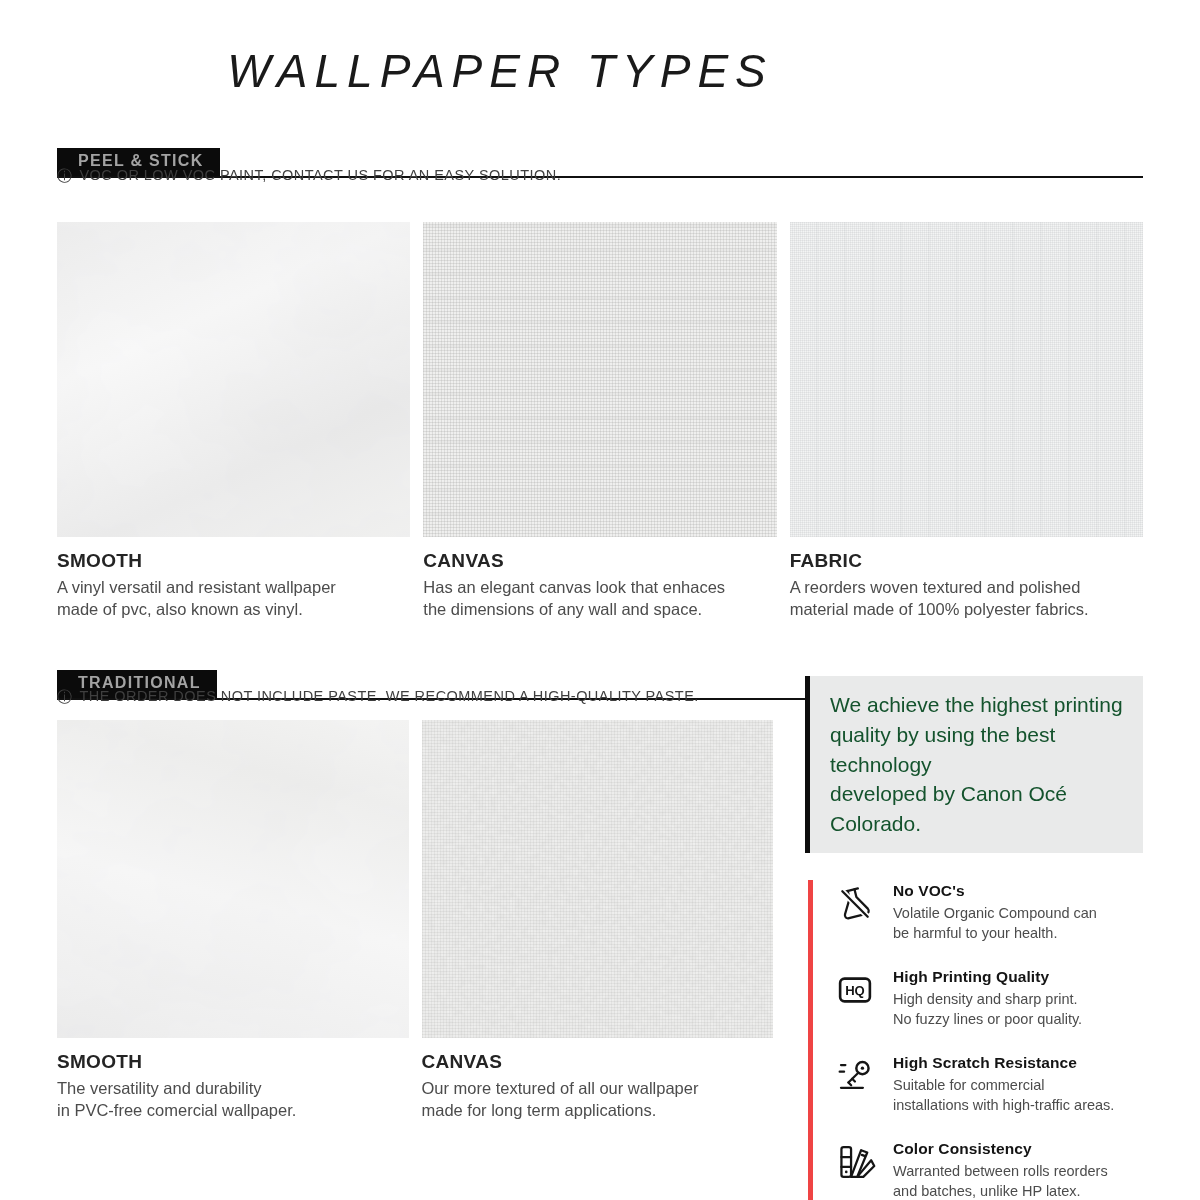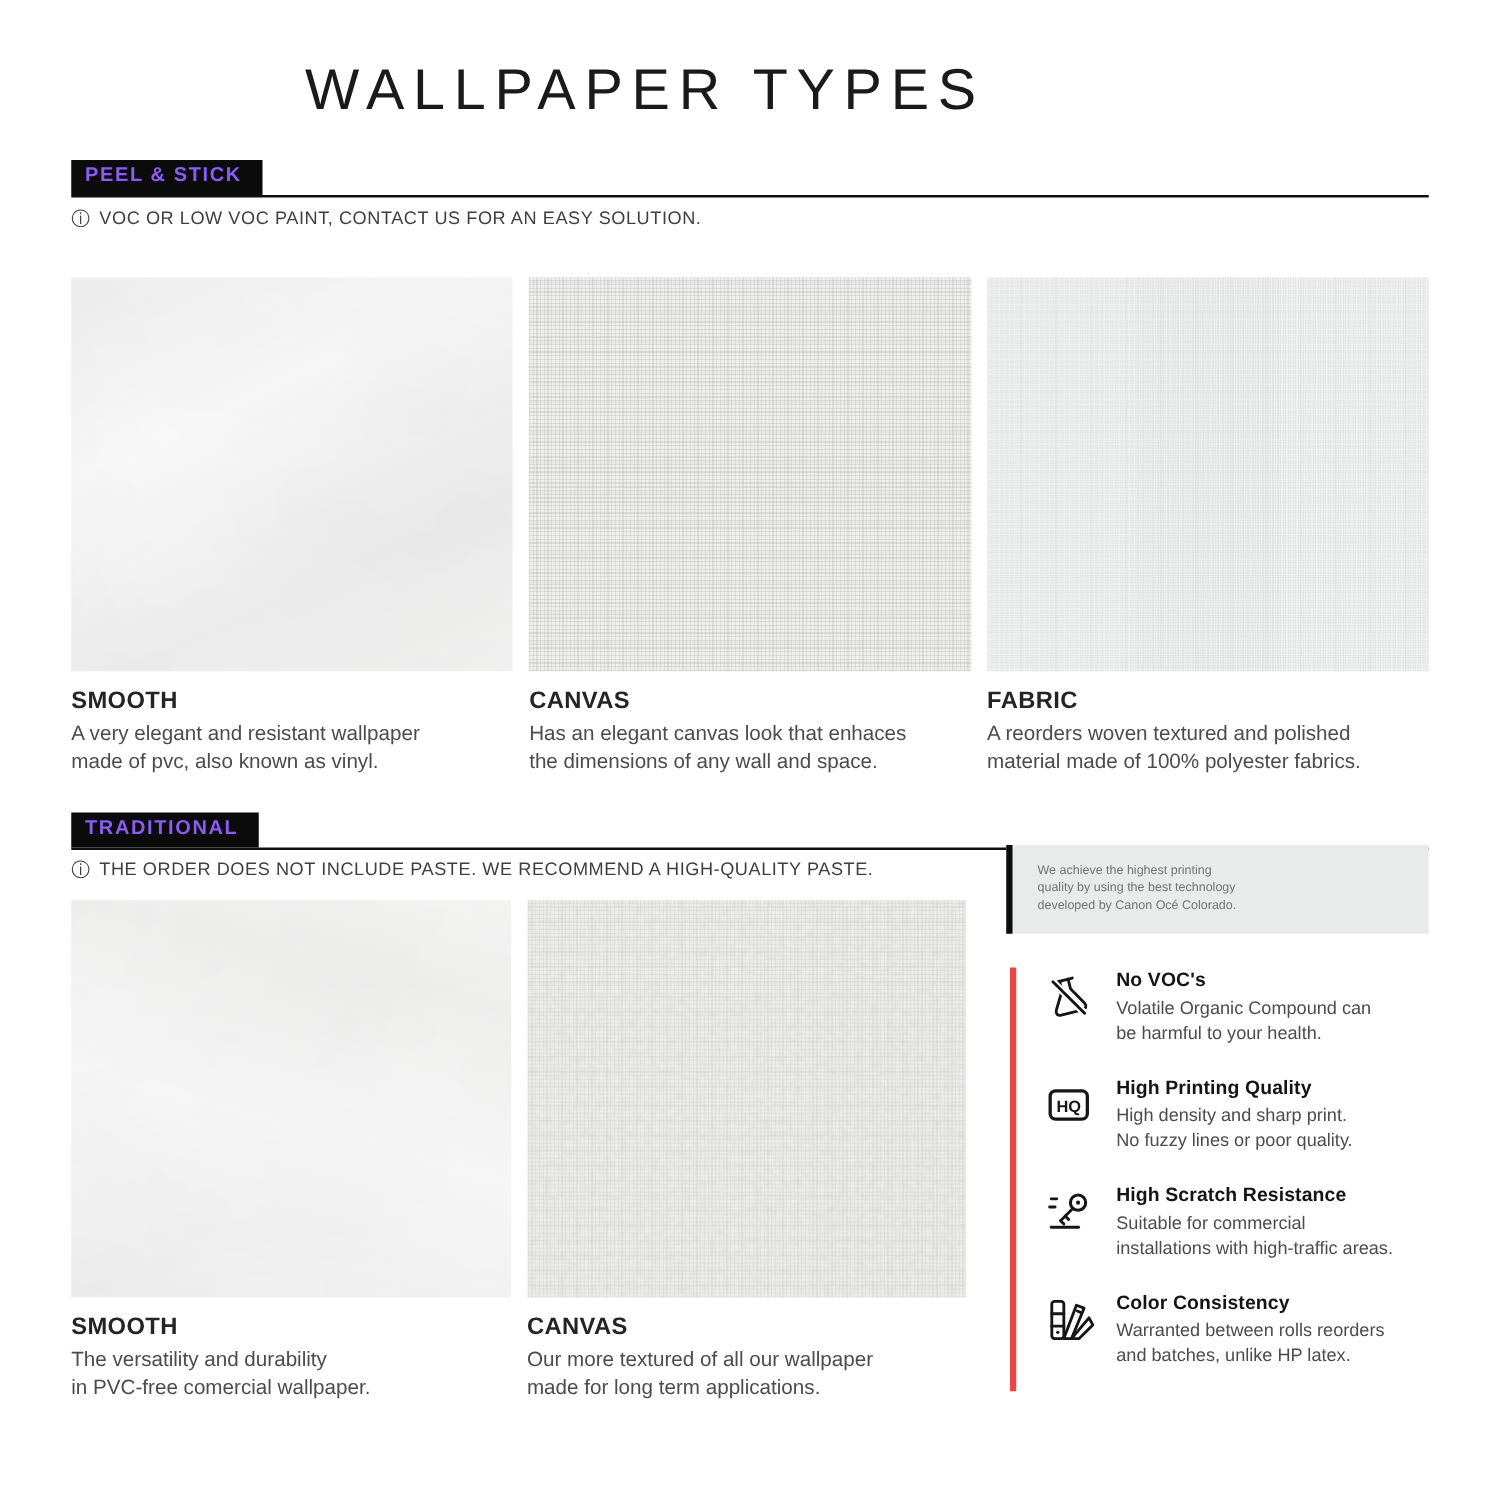--- a/index.html
+++ b/index.html
@@ -14,30 +14,30 @@
   body{
     width:1200px;height:1200px;position:relative;overflow:hidden;
     background:#ffffff;
     font-family:"Liberation Sans", sans-serif;
     -webkit-font-smoothing:antialiased;
   }
   .abs{position:absolute;}
 
   
   .page-title{
-    top:44px;left:16px;width:1000px;text-align:center;
-    font-size:46px;font-weight:400;letter-spacing:7px;color:var(--ink);
+    top:44px;left:0;width:1000px;text-align:center;
+    font-size:46px;font-weight:400;letter-spacing:7px;color:var(--ink);font-style:italic;
   }
 
   
   .section-head{left:57px;width:1086px;border-bottom:2px solid var(--rule);line-height:0;}
   .badge{
-    display:inline-block;background:var(--badge-bg);color:#8b5cf6;
+    display:inline-block;background:var(--badge-bg);color:#a3a3a3;
     font-size:16px;font-weight:700;letter-spacing:1.3px;
-    padding:4px 16px 6px 11px;line-height:1.1;
+    padding:4px 16px 6px 21px;line-height:1.1;margin-top:20px;
   }
 
   
   .note{left:57px;display:flex;gap:7px;color:#3f3f3f;font-size:14.5px;letter-spacing:0.45px;line-height:1.24;}
   .note .info-glyph{font-size:15px;line-height:1.15;color:#3f3f3f;}
 
   
   .row{display:grid;gap:13px;}
   .row1{top:222px;left:57px;width:1086px;grid-template-columns:repeat(3,1fr);}
   .row2{top:720px;left:57px;width:716px;grid-template-columns:repeat(2,1fr);}
@@ -68,21 +68,21 @@
     background-color:#f1f1f0;
     background-image:
       repeating-linear-gradient(0deg, rgba(140,140,138,0.12) 0 1px, transparent 1px 3px),
       repeating-linear-gradient(90deg, rgba(140,140,138,0.11) 0 1px, transparent 1px 3px);
   }
 
   
   .right-panel{top:676px;left:805px;width:338px;}
   .quote{
     background:var(--quote-bg);border-left:5px solid #0d0d0d;
-    padding:14px 14px 14px 20px;font-size:10px;line-height:1.42;color:#737373;
+    padding:14px 14px 14px 20px;font-size:21px;line-height:1.42;color:#14532d;
   }
   .features{margin-top:27px;margin-left:3px;border-left:5px solid #ef4444;padding-left:21px;padding-top:2px;padding-bottom:2px;}
   .feature{display:flex;gap:17px;align-items:flex-start;margin-bottom:25px;}
   .feature:last-child{margin-bottom:16px;}
   .feature .ficon{width:42px;height:42px;flex:none;margin-top:1px;}
   .feature h4{margin:0 0 3px;font-size:15.5px;font-weight:700;color:#141414;letter-spacing:0.1px;}
   .feature p{margin:0;font-size:14.5px;line-height:1.38;color:var(--body-gray);}
 
   svg.icon{stroke:#151515;fill:none;stroke-width:2.6;stroke-linecap:round;stroke-linejoin:round;}
 </style>
@@ -110,21 +110,21 @@
             <filter id="nz1" x="0" y="0" width="100%" height="100%">
               <feTurbulence type="fractalNoise" baseFrequency="0.0045 0.006" numOctaves="5" seed="11"></feTurbulence>
               <feColorMatrix type="matrix" values="0 0 0 0 0.45  0 0 0 0 0.45  0 0 0 0 0.46  0 0 0 0.13 0"></feColorMatrix>
             </filter>
           </defs>
           <rect width="100%" height="100%" filter="url(#nz1)"></rect>
         </svg>
     </div>
     <h3>SMOOTH</h3>
     <p>
-      <span>A very elegant and resistant wallpaper</span><br>
+      <span>A vinyl versatil and resistant wallpaper</span><br>
       <span>made of pvc, also known as vinyl.</span>
     </p>
   </div>
 
   <div class="card">
     <div class="tex tex-weave">
       <svg class="noise" aria-hidden="true">
           <defs>
             <filter id="nz2" x="0" y="0" width="100%" height="100%">
               <feTurbulence type="fractalNoise" baseFrequency="0.7" numOctaves="2" seed="4"></feTurbulence>

